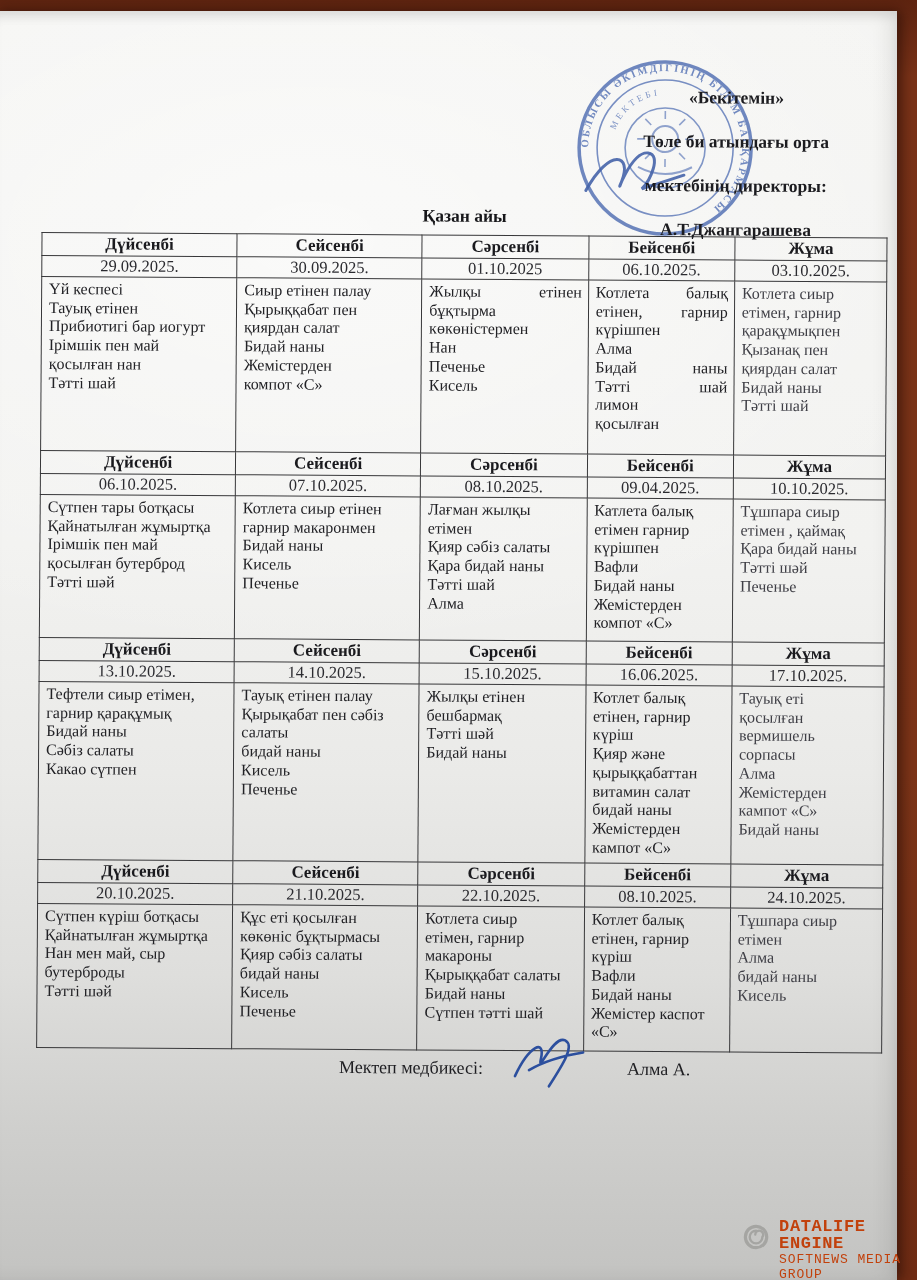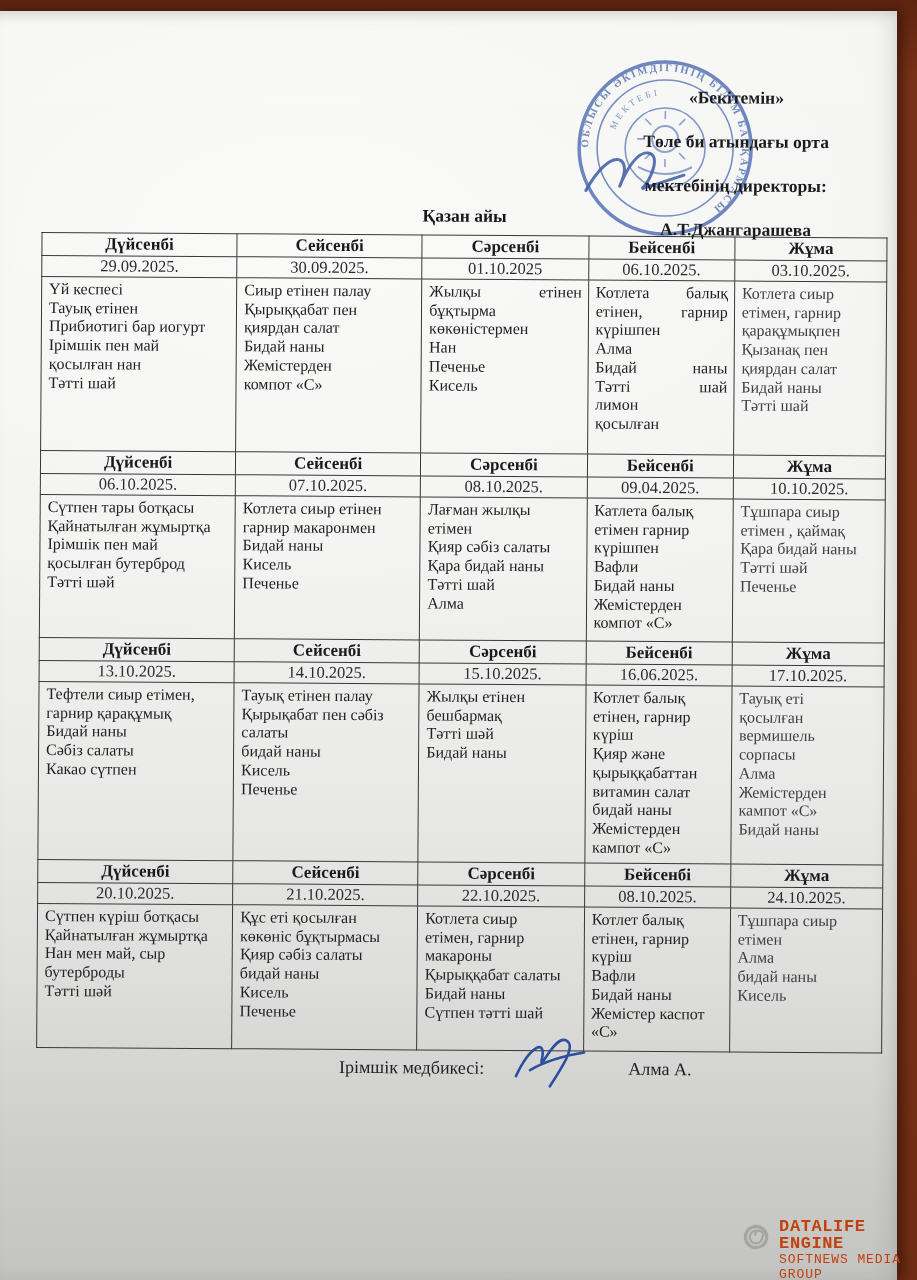--- a/index.html
+++ b/index.html
@@ -293,21 +293,21 @@
         <td class="menu soft">Тұшпара сиыр
 етімен
 Алма
 бидай наны
 Кисель</td>
       </tr>
     </tbody>
       </table>
 
     <div class="footer-line">
-      <span>Ірімшік медбикесі:</span>
+      <span>Мектеп медбикесі:</span>
       <svg class="footer-sig" width="92" height="62" viewBox="0 0 92 62">
         <path d="M6,46 C 20,16 36,8 32,28 C 28,46 44,4 56,10 C 66,15 54,34 40,56 M20,40 C 40,28 62,24 74,22" stroke="#2c4f9e" stroke-width="2.6" fill="none" stroke-linecap="round"></path>
       </svg>
       <span>Алма А.</span>
     </div>
 
   </div>
 </div>
 
 <div class="watermark">

